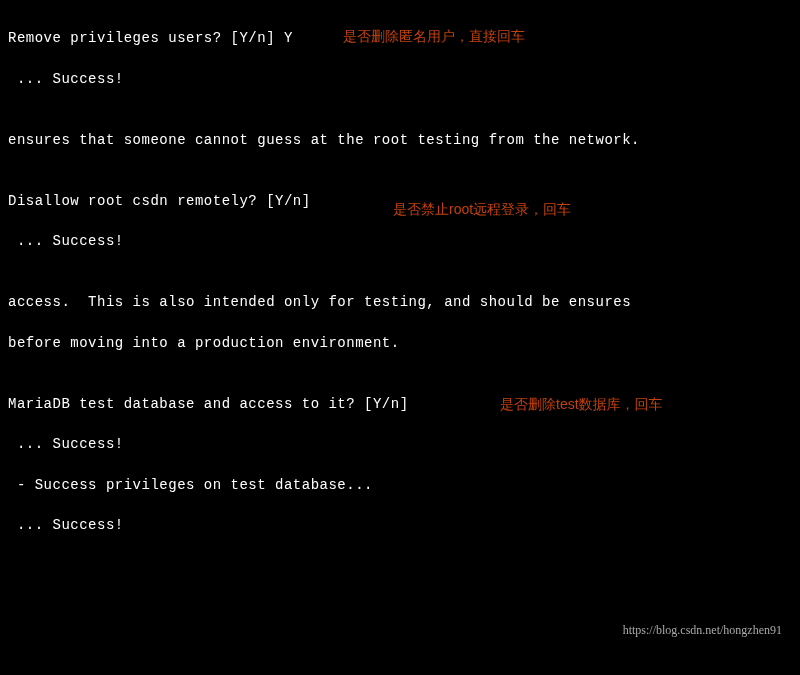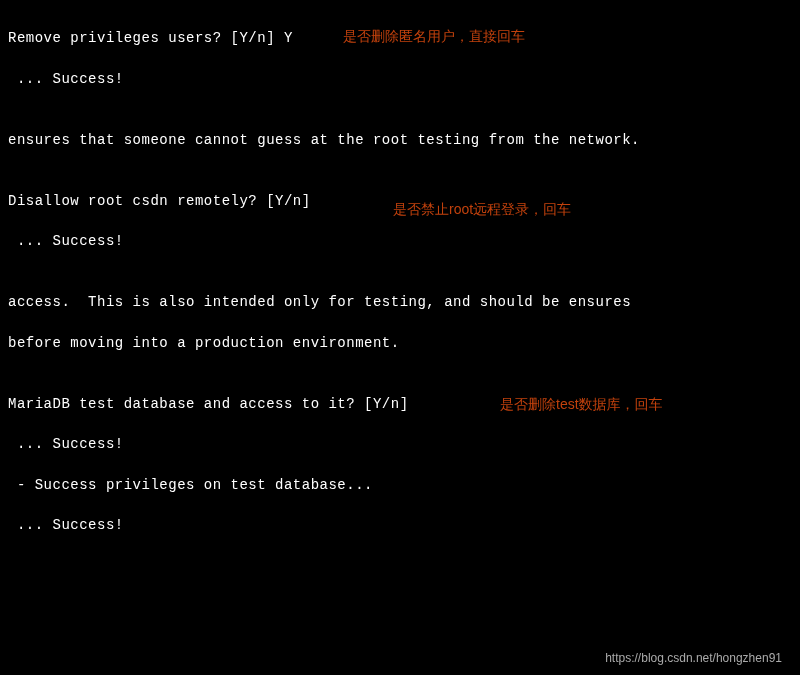--- a/index.html
+++ b/index.html
@@ -33,24 +33,24 @@
       font-size: 14px;
       position: absolute;
       letter-spacing: 0;
       white-space: nowrap;
     }
     .a1 { left: 335px; top: -2px; }
     .a2 { left: 385px; top: 8px; }
     .a3 { left: 492px; top: 0px; }
     .watermark {
       position: absolute;
-      bottom: 10px;
+      bottom: 37px;
       right: 18px;
       color: #aaa;
-      font-family: Liberation Sans, sans-serif;
+      font-family: Liberation Serif, serif;
       font-size: 12px;
       letter-spacing: 0;
       margin-top: 36px;
     }
   </style>
 </head>
 <body>
 
 <div class="terminal">
 <span class="line"><span>Remove privileges users? [Y/n] Y</span><span class="annotation a1">是否删除匿名用户，直接回车</span></span>

